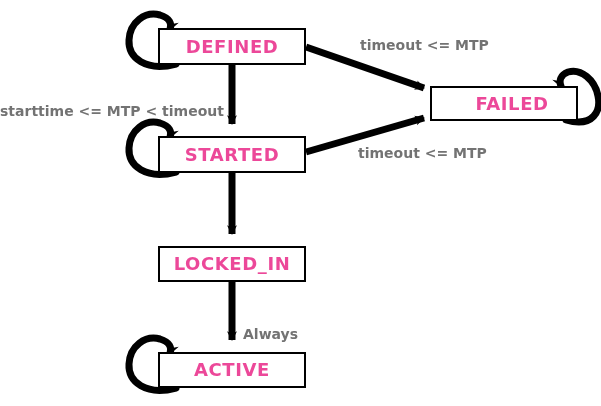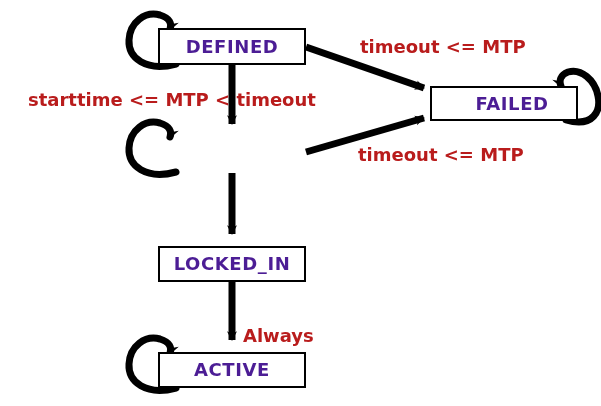--- a/index.html
+++ b/index.html
@@ -32,30 +32,30 @@
     display: flex;
     align-items: center;
     justify-content: center;
     z-index: 5;
   }
   .state-label {
     font-family: "DejaVu Sans", sans-serif;
     font-weight: bold;
     font-size: 18px;
     letter-spacing: 0.6px;
-    color: #4c1d95;
+    color: #ec4899;
     white-space: nowrap;
     line-height: 1;
   }
   .edge-label {
     position: absolute;
     font-family: "DejaVu Sans", sans-serif;
     font-weight: bold;
-    font-size: 18px;
-    color: #b91c1c;
+    font-size: 14px;
+    color: #737373;
     white-space: nowrap;
     line-height: 1;
     z-index: 6;
   }
 </style>
 </head>
 <body>
 
 <div id="diagram-root">
 
@@ -89,30 +89,33 @@
   </svg>
 
   <div class="state-box" style="left:158px; top:28px; width:148px; height:37px;">
     <span class="state-label">DEFINED</span>
   </div>
 
   <div class="state-box" style="left:430px; top:86px; width:148px; height:35px;padding-left:16px;">
     <span class="state-label">FAILED</span>
   </div>
 
+  <div class="state-box" style="left:158px; top:136px; width:148px; height:37px;">
+    <span class="state-label">STARTED</span>
+  </div>
 
   <div class="state-box" style="left:158px; top:352px; width:148px; height:36px;">
     <span class="state-label">ACTIVE</span>
   </div>
 
   <div class="state-box" style="left:158px; top:246px; width:148px; height:36px;">
     <span class="state-label">LOCKED_IN</span>
   </div>
 
-  <div class="edge-label" style="left:0px; top:91px;margin-left:28px;">starttime &lt;= MTP &lt; timeout</div>
+  <div class="edge-label" style="left:0px; top:104px;">starttime &lt;= MTP &lt; timeout</div>
 
   <div class="edge-label" style="left:360px; top:38px;">timeout &lt;= MTP</div>
 
   <div class="edge-label" style="left:358px; top:146px;">timeout &lt;= MTP</div>
 
 
   <div class="edge-label" style="left:243px; top:298px;margin-top:29px;">Always</div>
 
 </div>
 

